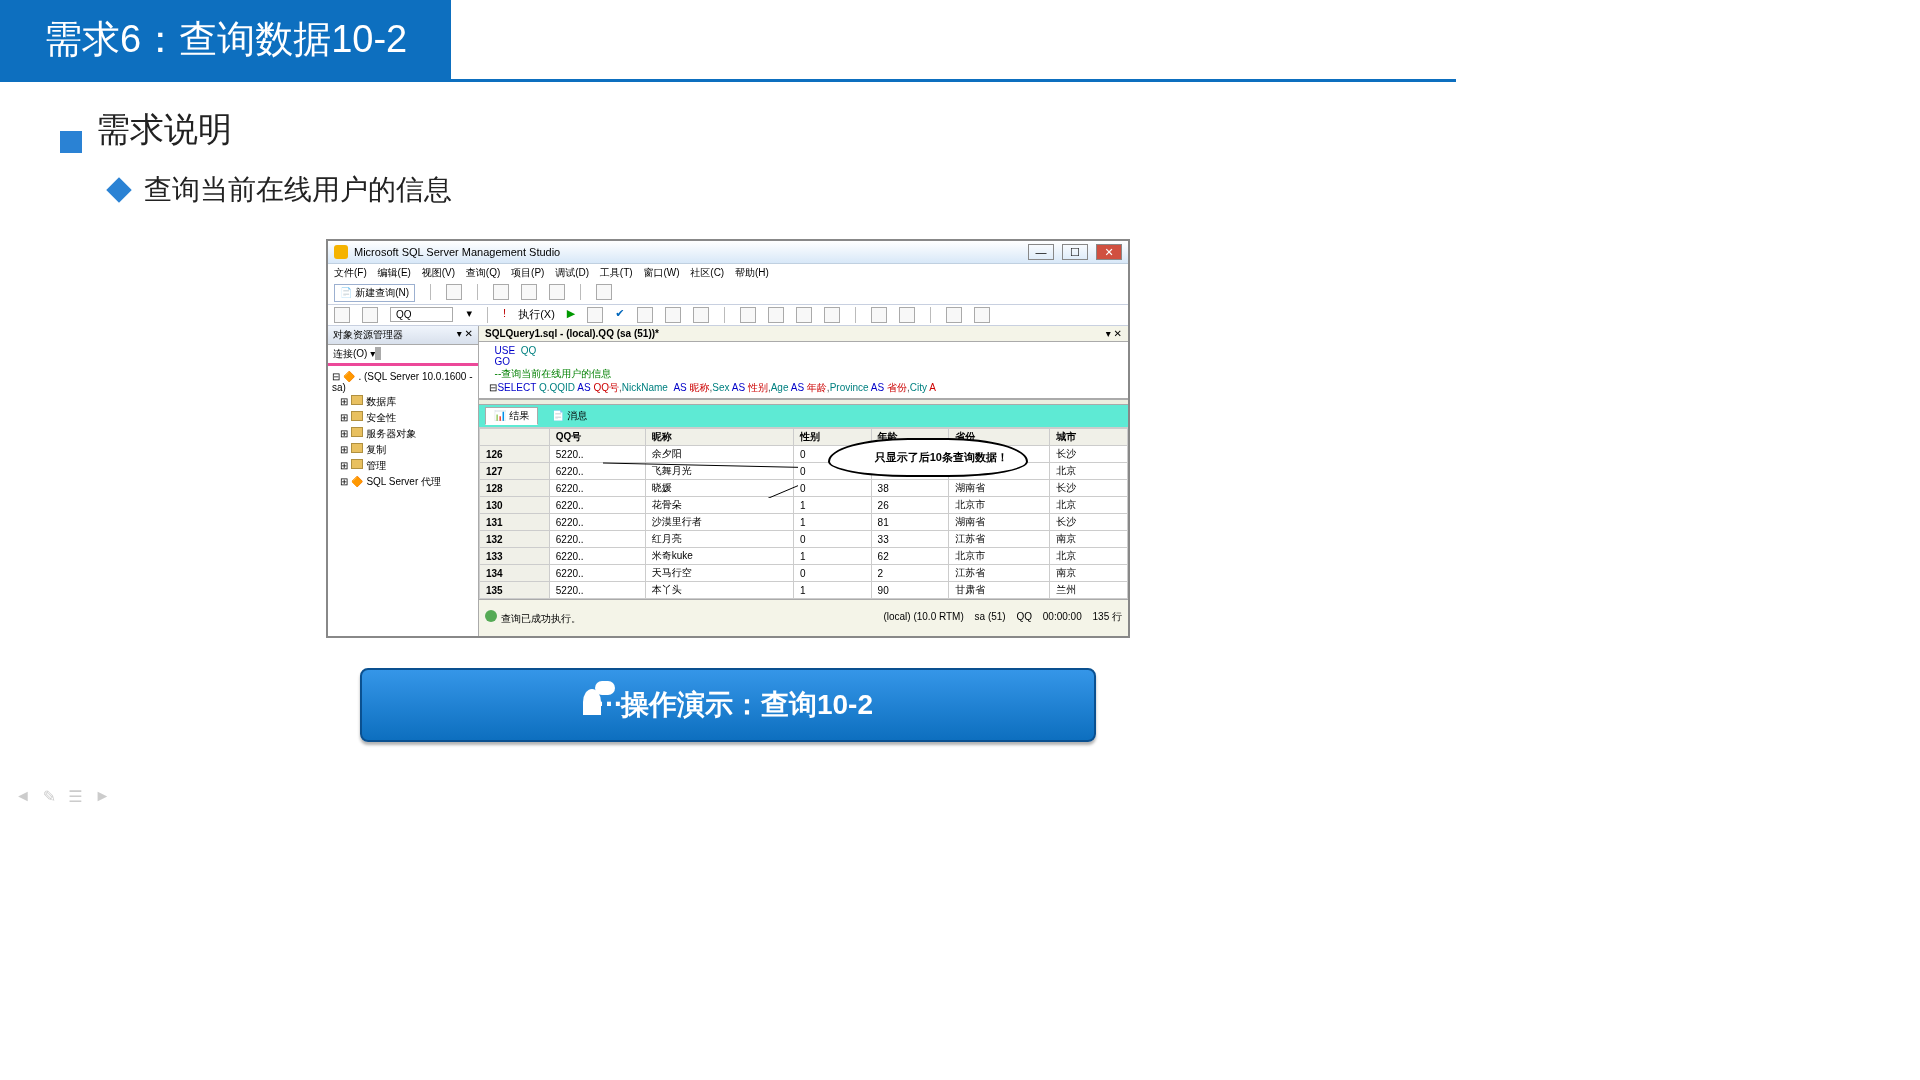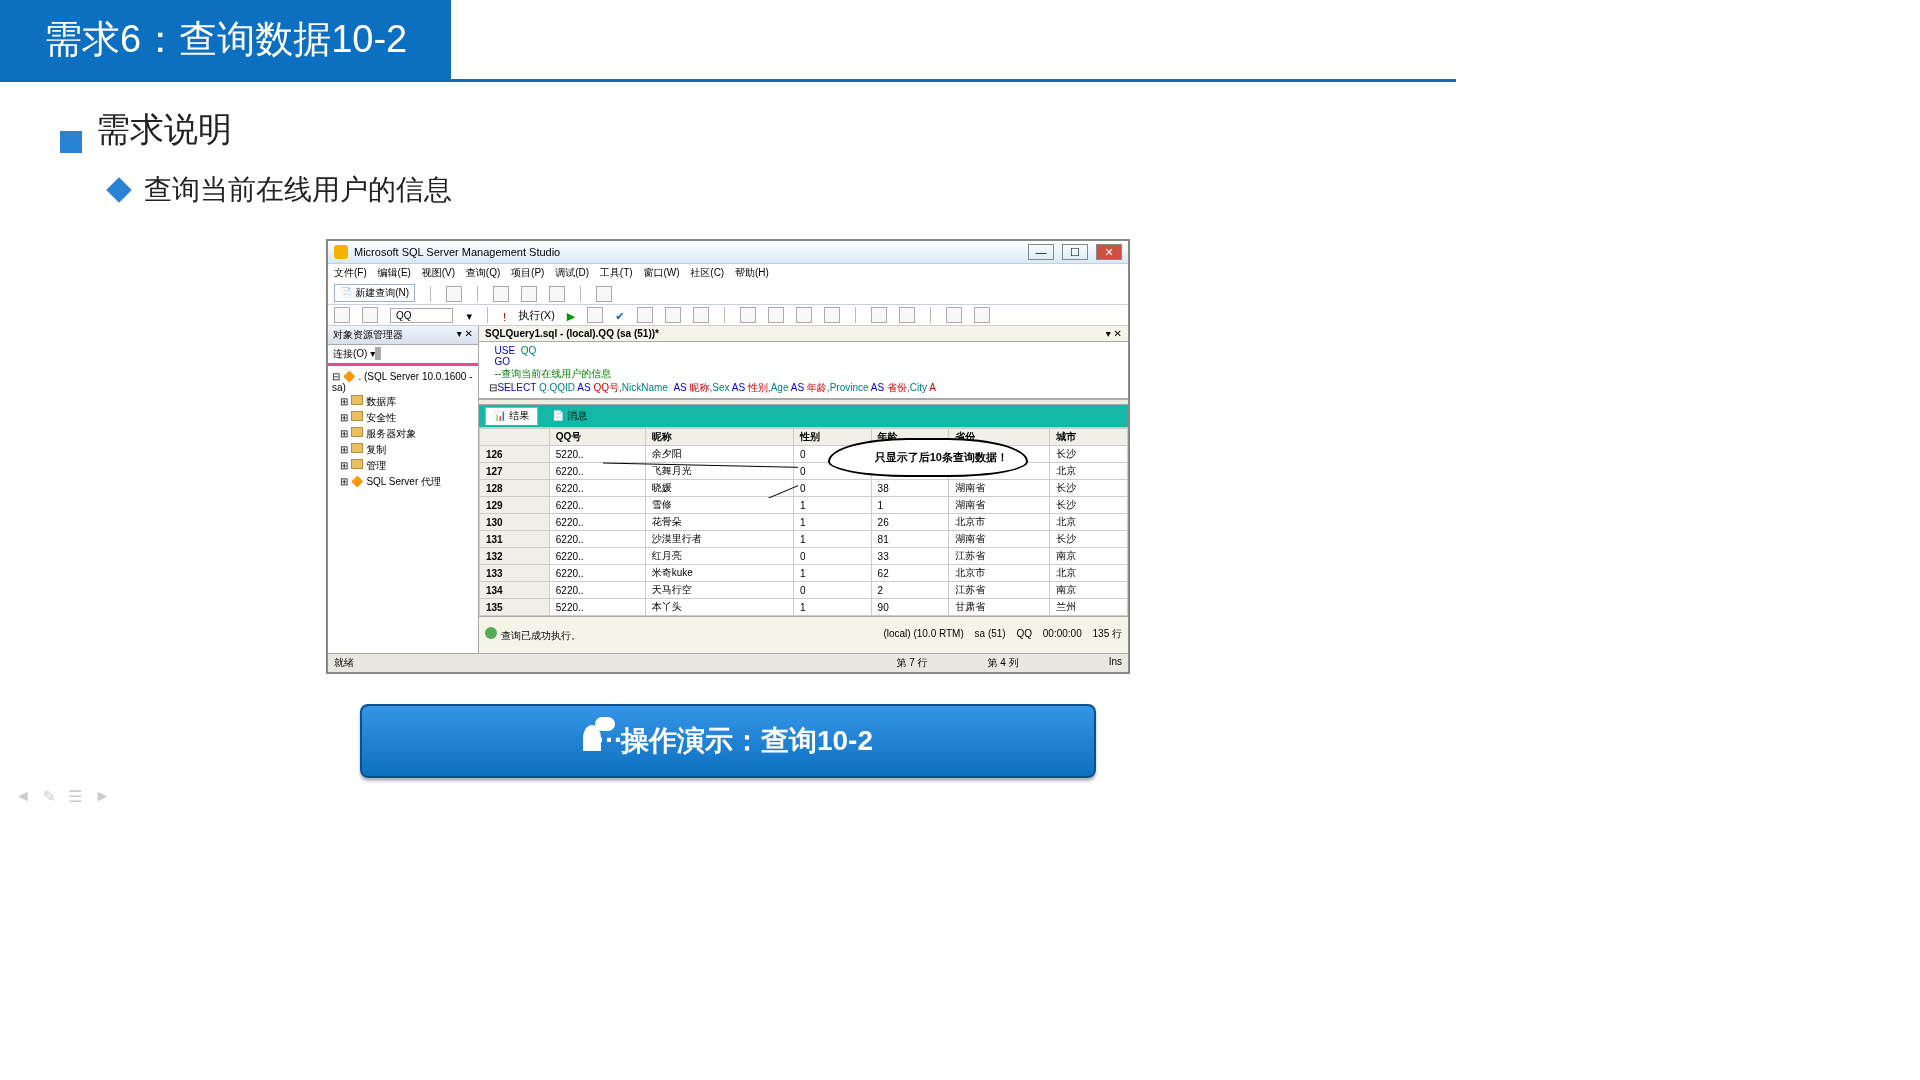--- a/index.html
+++ b/index.html
@@ -10,41 +10,41 @@
 .sq{width:22px;height:22px;background:#2a82d4;margin-right:14px;flex-shrink:0}
 .h3{display:flex;align-items:center;font-size:28px;color:#222;margin-left:50px}
 .dia{width:18px;height:18px;background:#2a82d4;transform:rotate(45deg);margin-right:16px;flex-shrink:0}
 .ssms{width:800px;margin:30px auto 0;border:2px solid #888;background:#fff;font-size:11px}
 .ssms-title{background:linear-gradient(#fff,#d8e8f8);border-bottom:1px solid #c0d0e0;padding:3px 6px;display:flex;align-items:center;gap:6px}
 .ssms-ico{width:14px;height:14px;background:#f5b300;border-radius:3px}
 .win-btn{width:24px;height:14px;border:1px solid #888;margin-left:2px;display:inline-flex;align-items:center;justify-content:center}
 .win-close{background:#d05040;color:#fff}
 .menubar{padding:2px 6px;color:#000;font-size:10px}
 .menubar span{margin-right:8px}
-.toolbar{padding:2px 6px;border-bottom:1px solid #c8d0e0;display:flex;align-items:flex-end;gap:12px}
+.toolbar{padding:2px 6px;border-bottom:1px solid #c8d0e0;display:flex;align-items:flex-start;gap:12px}
 .tb-ico{width:14px;height:14px;border:1px solid #aaa;background:#f8f8f8}
 .tb-sep{width:1px;height:16px;background:#bbb;margin:0 3px}
 .btn-new{border:1px solid #9cb0d0;padding:1px 5px;background:#fff;font-size:10px}
 .db-box{border:1px solid #aaa;padding:1px 40px 1px 5px;font-size:10px;background:#fff}
 .body-row{display:flex}
 .obj-exp{width:150px;border-right:1px solid #aaa}
 .panel-h{background:linear-gradient(#f0f5fc,#d8e0ec);padding:2px 5px;font-size:10px;display:flex;justify-content:space-between;border-bottom:1px solid #aaa}
 .panel-tb{padding:2px 5px;font-size:10px;border-bottom:3px solid #ec4899}
 .tree{padding:4px;font-size:10px}
 .tree div{padding:1px 0}
 .tree .lv1{padding-left:8px}
 .fldr{display:inline-block;width:10px;height:8px;background:#e8c060;border:1px solid #b09040;margin-right:3px}
 .main{flex:1;display:flex;flex-direction:column}
 .tab-h{background:#f4f4e8;border-bottom:1px solid #aaa;padding:2px 6px;font-size:10px;display:flex;justify-content:space-between}
 .sql-area{padding:3px 10px;font-family:Liberation Sans, sans-serif;font-size:10px;background:#fff;border-bottom:1px solid #aaa}
 .kw{color:#0000c8}
 .c-green{color:#008000}
 .c-red{color:#c00}
 .c-teal{color:#008080}
-.res-tabs{padding:2px 6px;font-size:10px;background:#14b8a6;border-bottom:1px solid #ccc}
+.res-tabs{padding:2px 6px;font-size:10px;background:#5eead4;border-bottom:1px solid #ccc}
 .rtab{display:inline-block;padding:1px 8px;margin-right:3px}
 .rtab.act{border:1px solid #aaa;border-bottom:1px solid #fff;background:#fff}
 .grid{font-size:10px;border-collapse:collapse;width:100%}
 .grid th,.grid td{border:1px solid #ccc;padding:1px 6px;text-align:left;white-space:nowrap}
 .grid th{background:#f0f0e8}
 .grid-wrap{position:relative;min-height:150px}
 .callout{position:absolute;right:100px;top:10px;width:200px}
 .cloud{border:2px solid #000;border-radius:40% 40% 40% 40%/60% 60% 40% 40%;padding:10px 18px;background:#fff;font-weight:bold;font-size:11px;text-align:right}
 .status2{background:#f4f4e8;border-top:1px solid #aaa;padding:10px 6px;font-size:10px;display:flex;justify-content:space-between}
 .status2 .r span{margin-left:8px}
@@ -203,29 +203,20 @@
                 <tr>
                   <th>128</th>
                   <td>6220..</td>
                   <td>晓媛</td>
                   <td>0</td>
                   <td>38</td>
                   <td>湖南省</td>
                   <td>长沙</td>
                 </tr>
                 <tr>
-                  <th>129</th>
-                  <td>6220..</td>
-                  <td>雪修</td>
-                  <td>1</td>
-                  <td>1</td>
-                  <td>湖南省</td>
-                  <td>长沙</td>
-                </tr>
-                <tr>
                   <th>130</th>
                   <td>6220..</td>
                   <td>花骨朵</td>
                   <td>1</td>
                   <td>26</td>
                   <td>北京市</td>
                   <td>北京</td>
                 </tr>
                 <tr>
                   <th>131</th>
@@ -286,26 +277,20 @@
           <span class="r">
             <span>(local) (10.0 RTM)</span>
             <span>sa (51)</span>
             <span>QQ</span>
             <span>00:00:00</span>
             <span>135 行</span>
           </span>
         </div>
       </div>
     </div>
-    <div class="status3">
-      <span>就绪</span>
-      <span style="margin-left:auto;margin-right:60px">第 7 行</span>
-      <span style="margin-right:90px">第 4 列</span>
-      <span>Ins</span>
-    </div>
   </div>
 
   <div class="action-btn">
     <span class="chat-ico"><span class="person"></span><span class="bubble">…</span></span>
     <span>操作演示：查询10-2</span>
   </div>
 </div>
 
 <div class="footer-nav">
   <span>◄</span>

